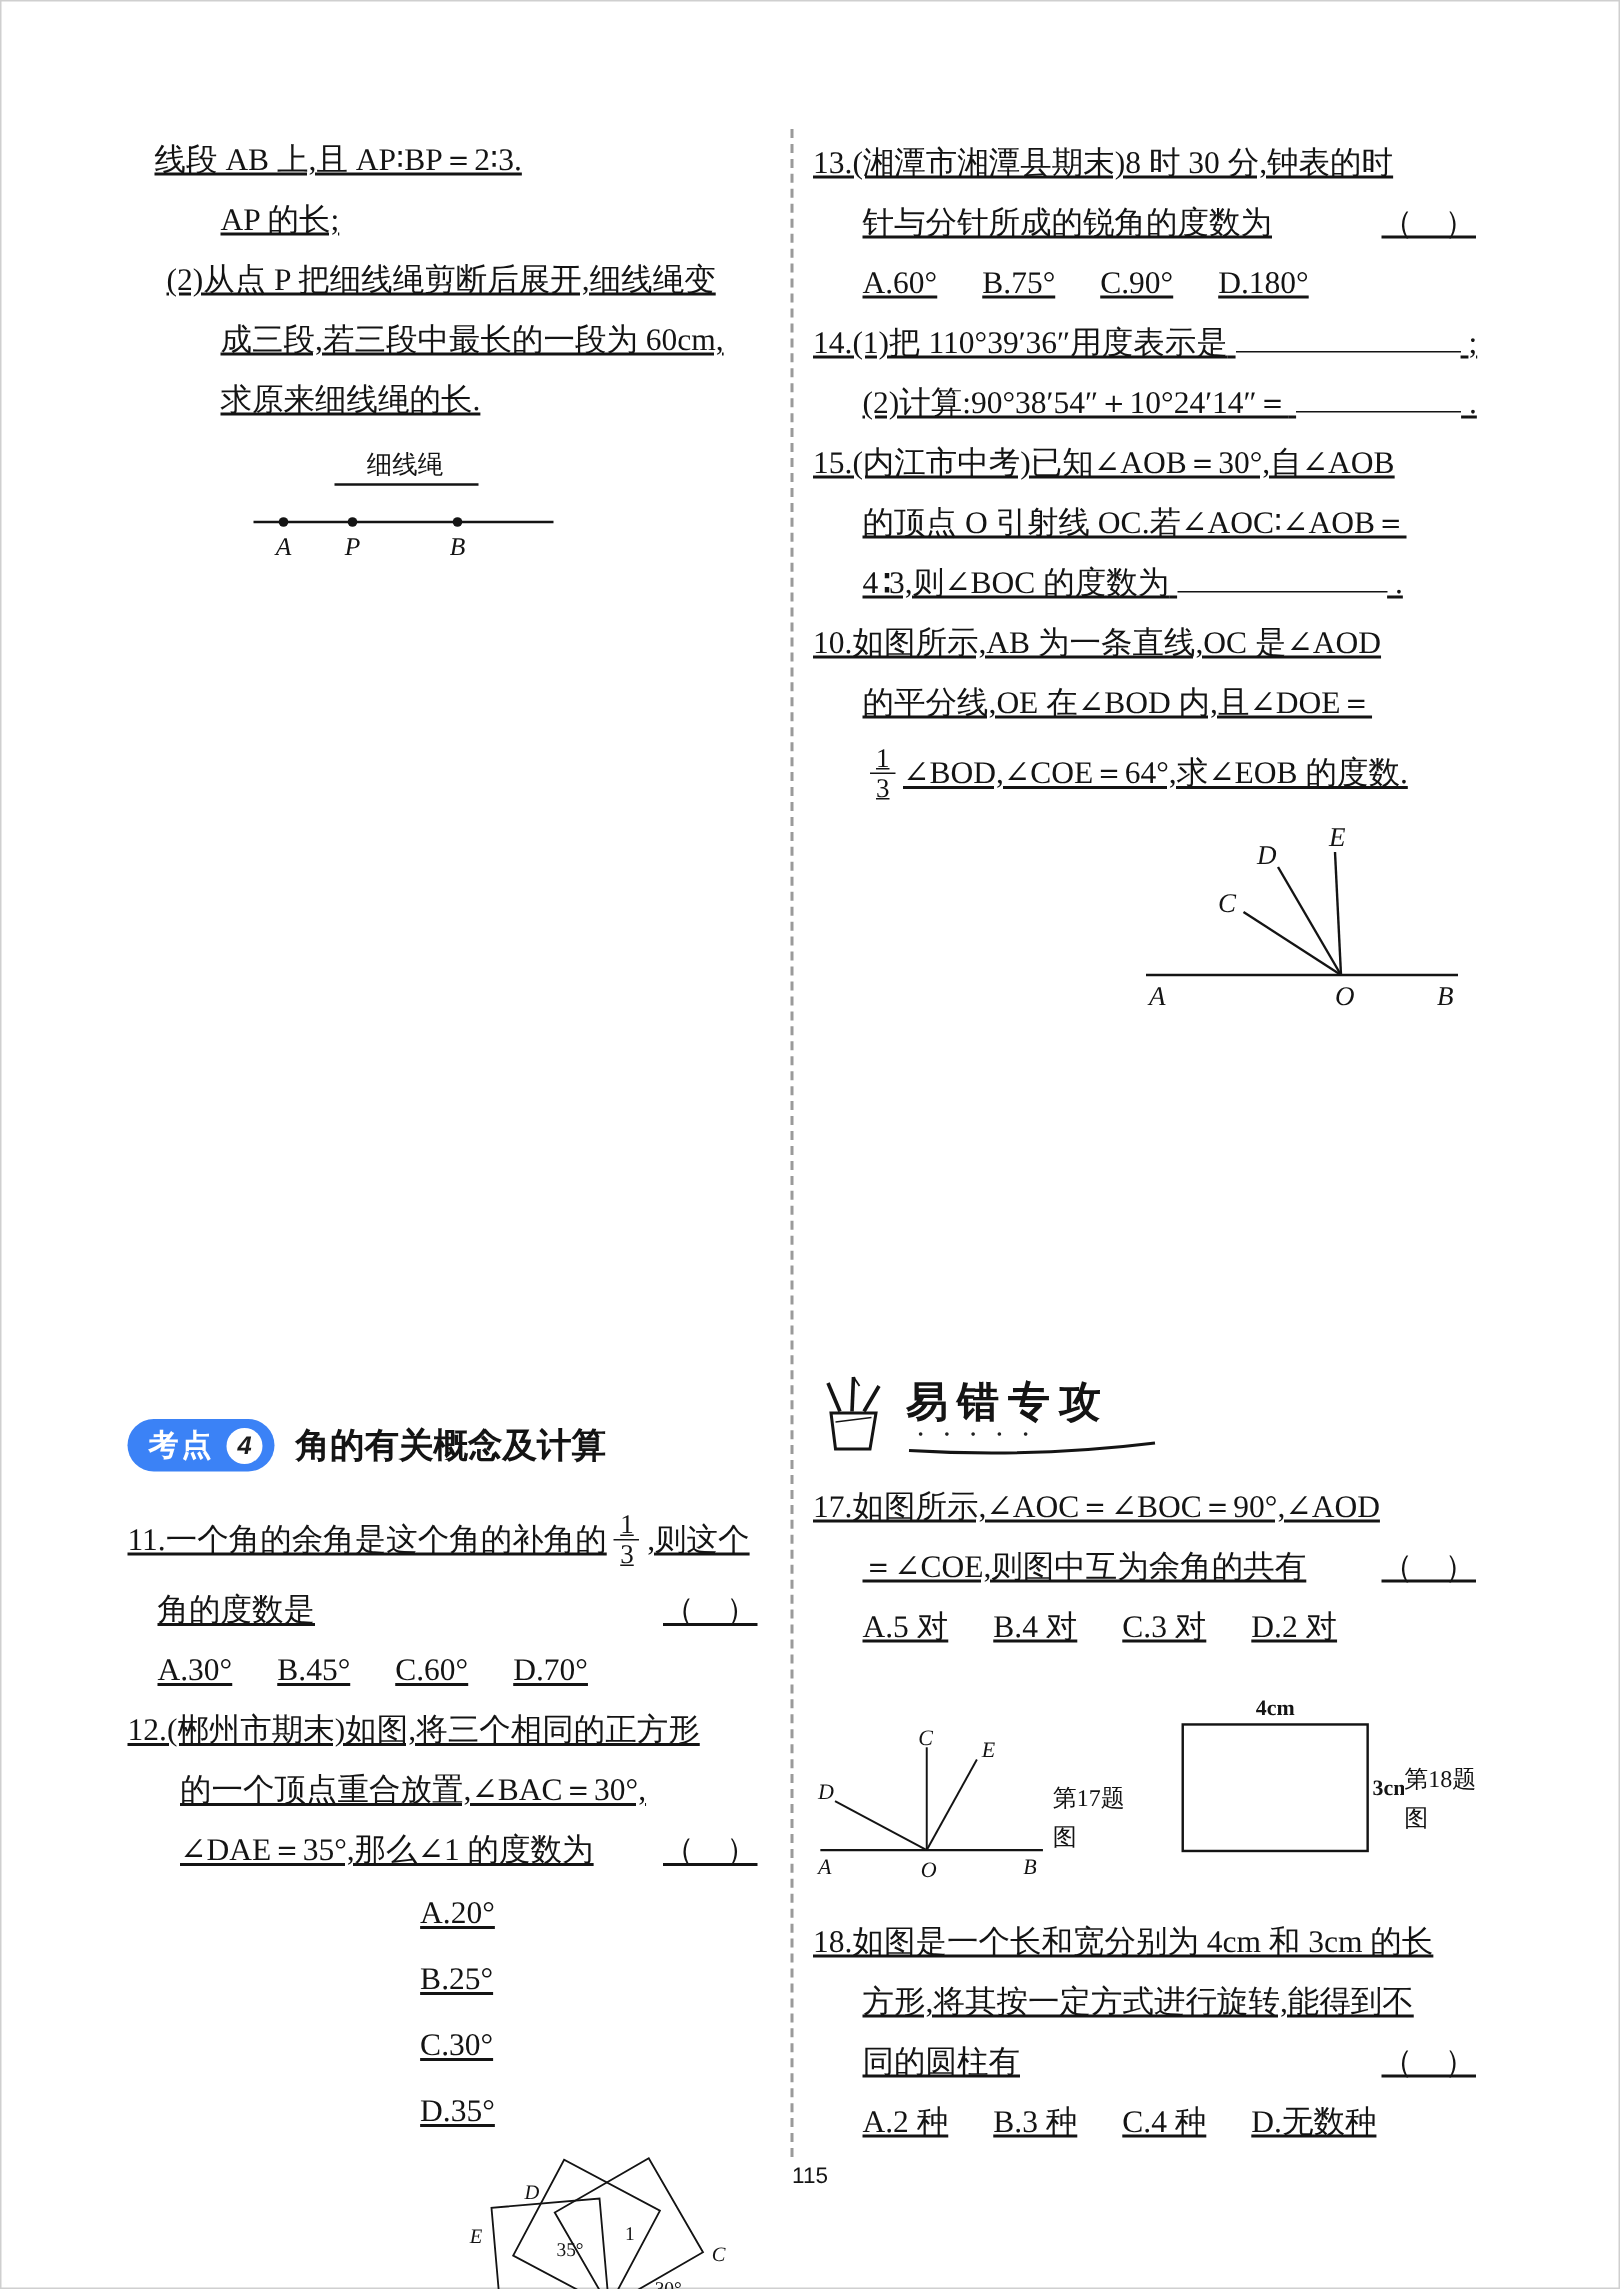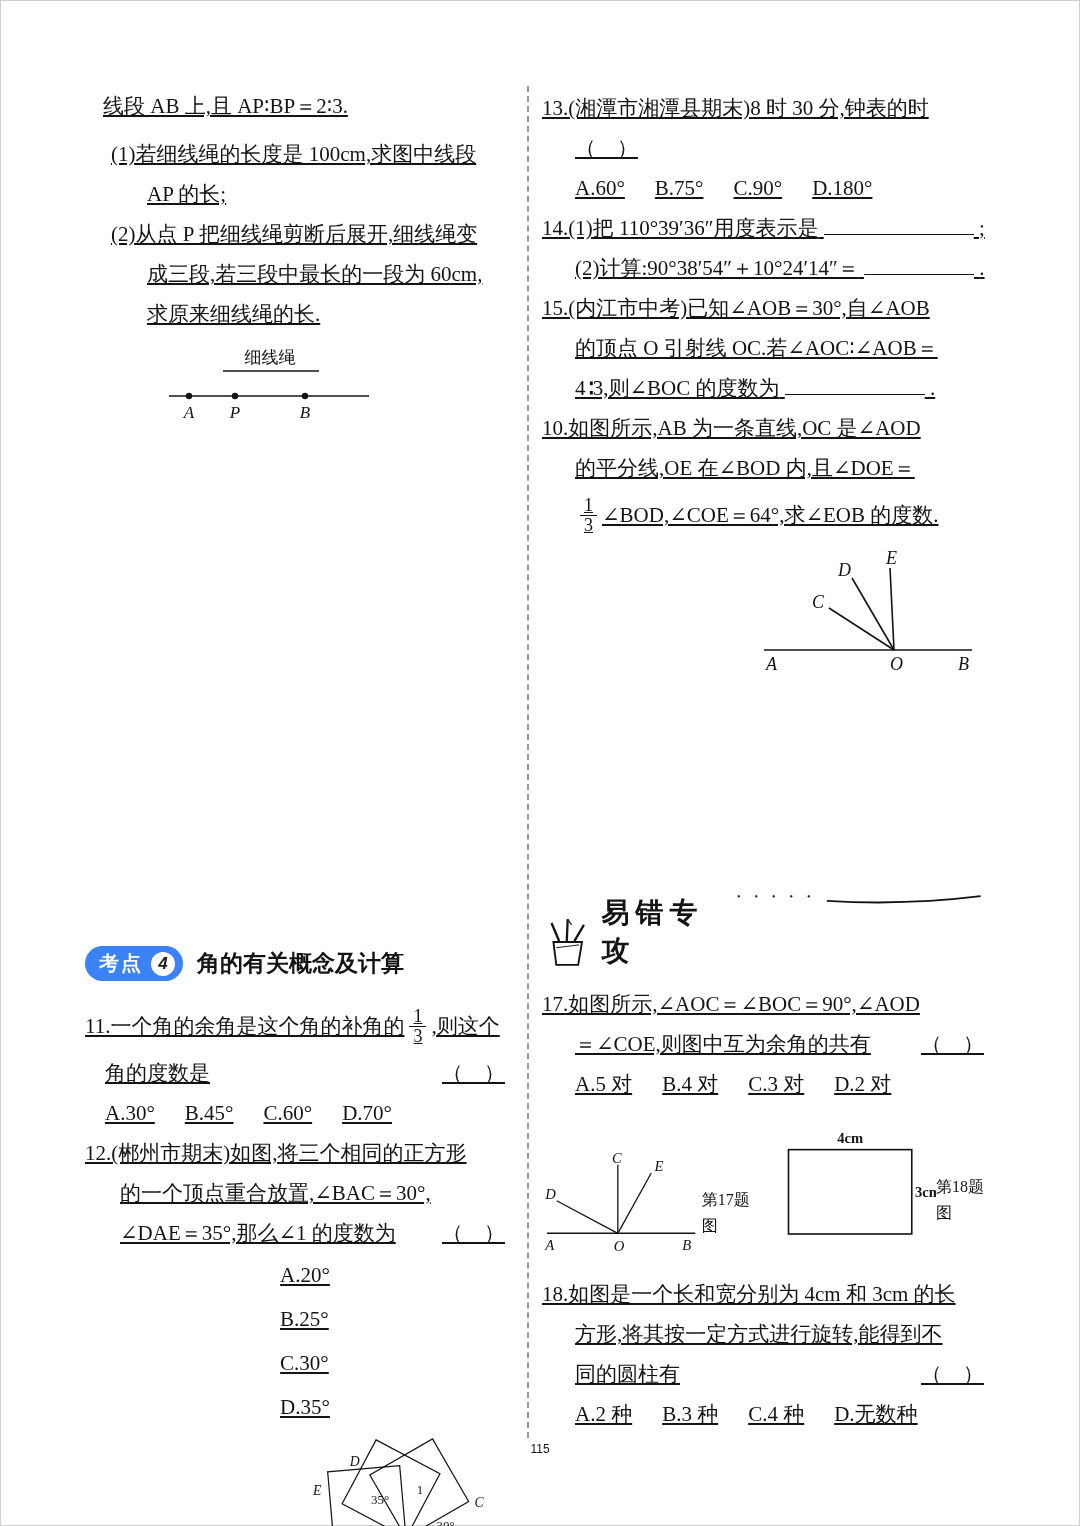--- a/index.html
+++ b/index.html
@@ -28,44 +28,43 @@
   .w150{width:150px}.w110{width:110px}.w140{width:140px}
   .kaodian-row{display:flex;align-items:center;gap:14px;}
   .kd-badge{display:inline-flex;align-items:center;gap:8px;background:#3b82f6;
     border-radius:18px;padding:4px 8px 4px 14px;color:#fff;
     font-family:"Liberation Sans","DejaVu Sans",sans-serif;}
   .kd-badge .kd-txt{font-size:20px;font-weight:bold;letter-spacing:2px;}
   .kd-badge .kd-num{width:24px;height:24px;border-radius:50%;background:#fff;color:#1c1c1c;
     display:flex;align-items:center;justify-content:center;font-size:17px;font-weight:bold;font-style:italic;}
   .kd-title{font-size:23px;font-weight:bold;font-family:"Liberation Sans","DejaVu Sans",sans-serif;}
   .yicuo-row{display:flex;align-items:flex-end;gap:10px;height:62px;}
-  .yc-text-wrap{display:flex;flex-direction:row;align-items:flex-start;}
+  .yc-text-wrap{display:flex;flex-direction:column;align-items:flex-start;}
   .yc-text{font-size:28px;font-weight:bold;letter-spacing:6px;
     font-family:"Liberation Sans","DejaVu Sans",sans-serif;}
   .yc-dots{font-size:10px;letter-spacing:14px;line-height:6px;padding-left:8px;color:#222;}
   .figs-row{display:flex;gap:28px;align-items:flex-end;margin-top:12px;}
   .fig-col{display:flex;flex-direction:row;align-items:center;}
   .caption{font-size:16px;text-align:left;line-height:26px;margin-top:18px;}
   .q12-bottom{display:flex;align-items:center;flex-direction:column;}
   .q12-opts .line{line-height:44px;}
   .page-num{position:absolute;left:0;right:0;top:1442px;text-align:center;
-    font-size:12px;font-family:"Liberation Sans","DejaVu Sans",sans-serif;}
+    font-size:15px;font-family:"Liberation Sans","DejaVu Sans",sans-serif;}
   svg{display:block;}
   svg text{font-family:"Liberation Serif","DejaVu Serif",serif;fill:#141414;}
   .mt8{margin-top:8px}.mt14{margin-top:14px}.mt18{margin-top:18px}
 </style>
 </head>
 <body>
 
 <div class="page">
   <div class="divider"></div>
 
   <div class="col left-top">
     <div class="line p18">线段 AB 上,且 AP∶BP＝2∶3.</div>
-    <div class="line p26 mt8">(1)若细线绳的长度是 100cm,求图中线段</div>
     <div class="line p62">AP 的长;</div>
     <div class="line p26">(2)从点 P 把细线绳剪断后展开,细线绳变</div>
     <div class="line p62">成三段,若三段中最长的一段为 60cm,</div>
     <div class="line p62">求原来细线绳的长.</div>
 
     <svg width="230" height="78" viewBox="0 0 230 78" style="margin:14px 0 0 70px;">
       <text x="115" y="15" font-size="17" text-anchor="middle">细线绳</text>
       <line x1="68" y1="23" x2="164" y2="23" stroke="#141414" stroke-width="1.6"></line>
       <line x1="14" y1="48" x2="214" y2="48" stroke="#141414" stroke-width="1.6"></line>
       <circle cx="34" cy="48" r="3.2" fill="#141414"></circle>
@@ -133,20 +132,21 @@
         <text x="170" y="138" font-size="17">30°</text>
         <text x="126" y="170" font-size="18" font-style="italic" text-anchor="middle">A</text>
         <text x="228" y="170" font-size="18" font-style="italic">B</text>
       </svg>
     </div>
   </div>
 
   <div class="col right-top">
     <div class="line">13.(湘潭市湘潭县期末)8 时 30 分,钟表的时</div>
     <div class="line p33 row-sb">
+      <span>针与分针所成的锐角的度数为</span>
       <span>（　）</span>
     </div>
     <div class="line p33 opts">
       <span>A.60°</span>
       <span>B.75°</span>
       <span>C.90°</span>
       <span>D.180°</span>
     </div>
 
     <div class="line">

